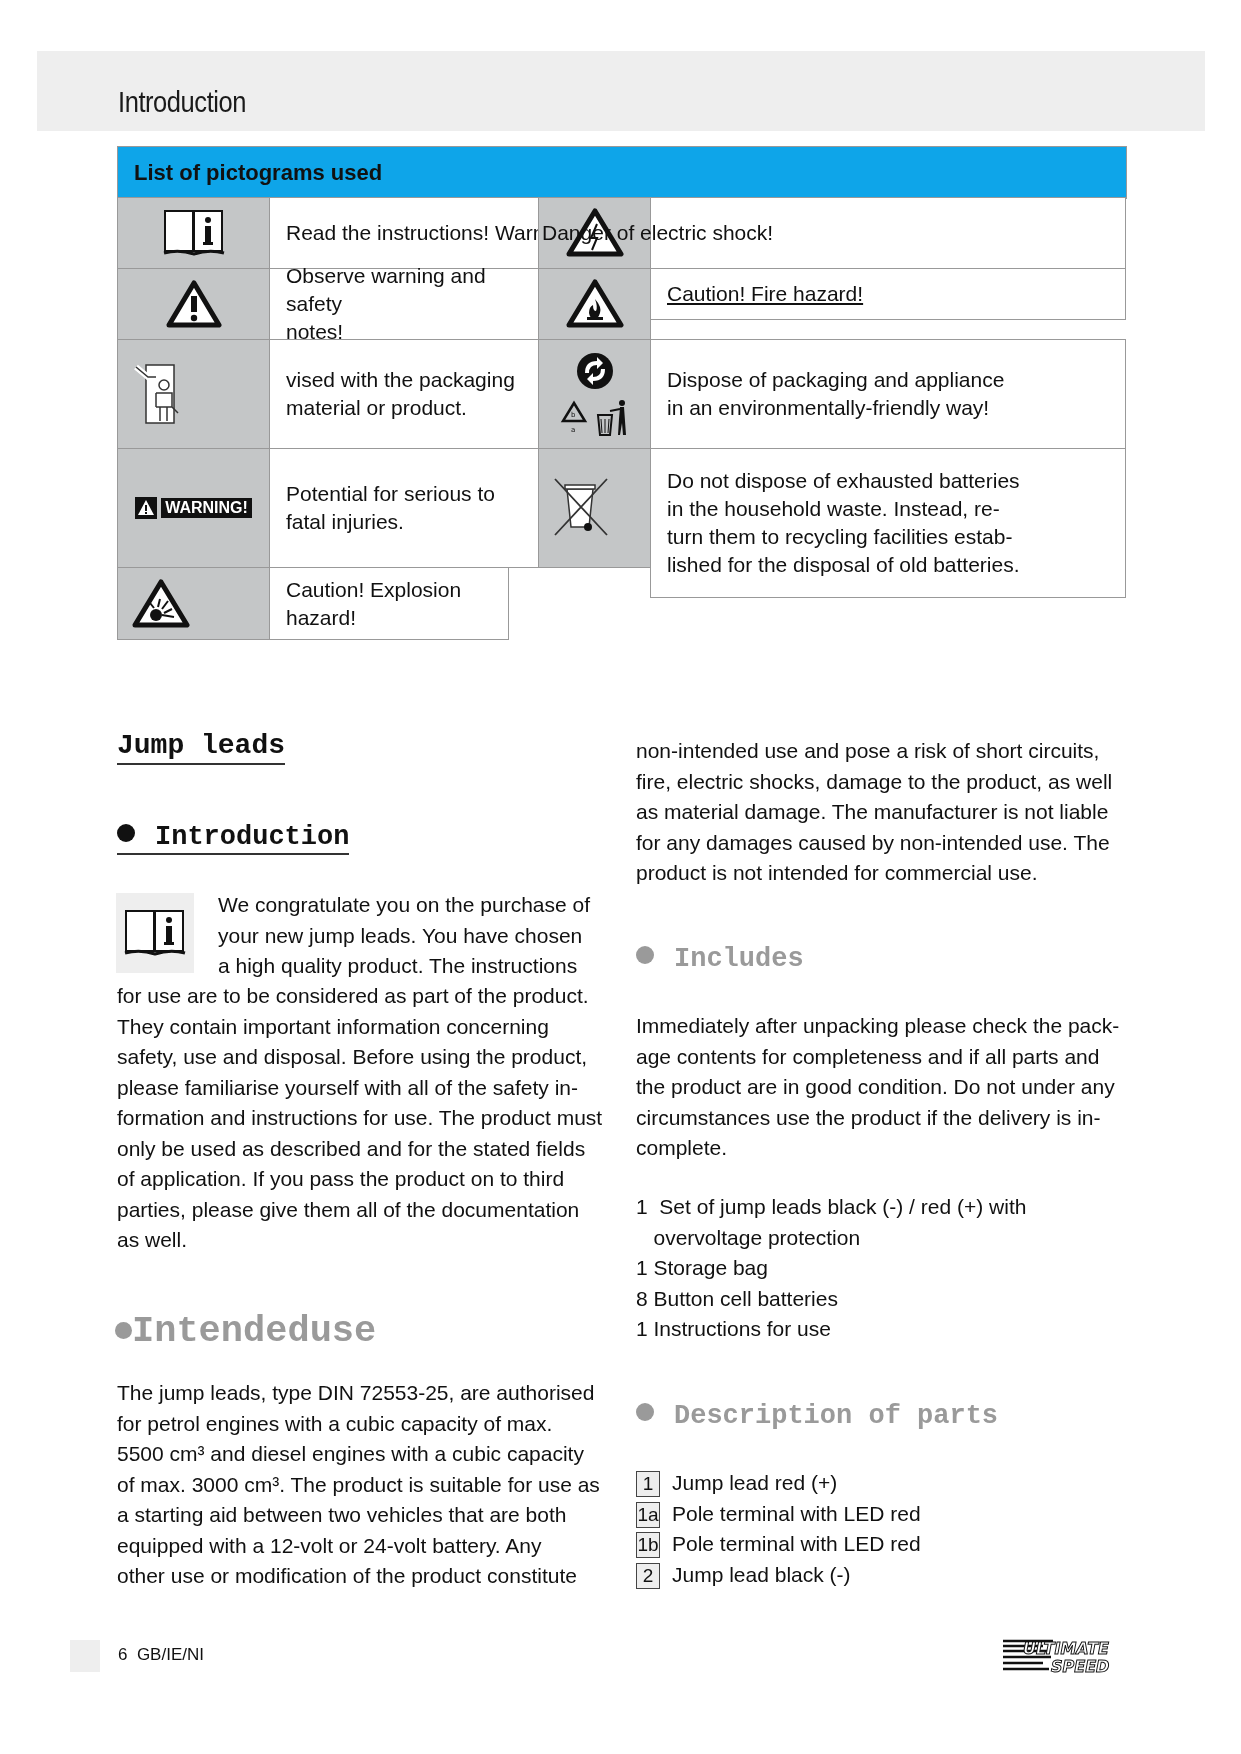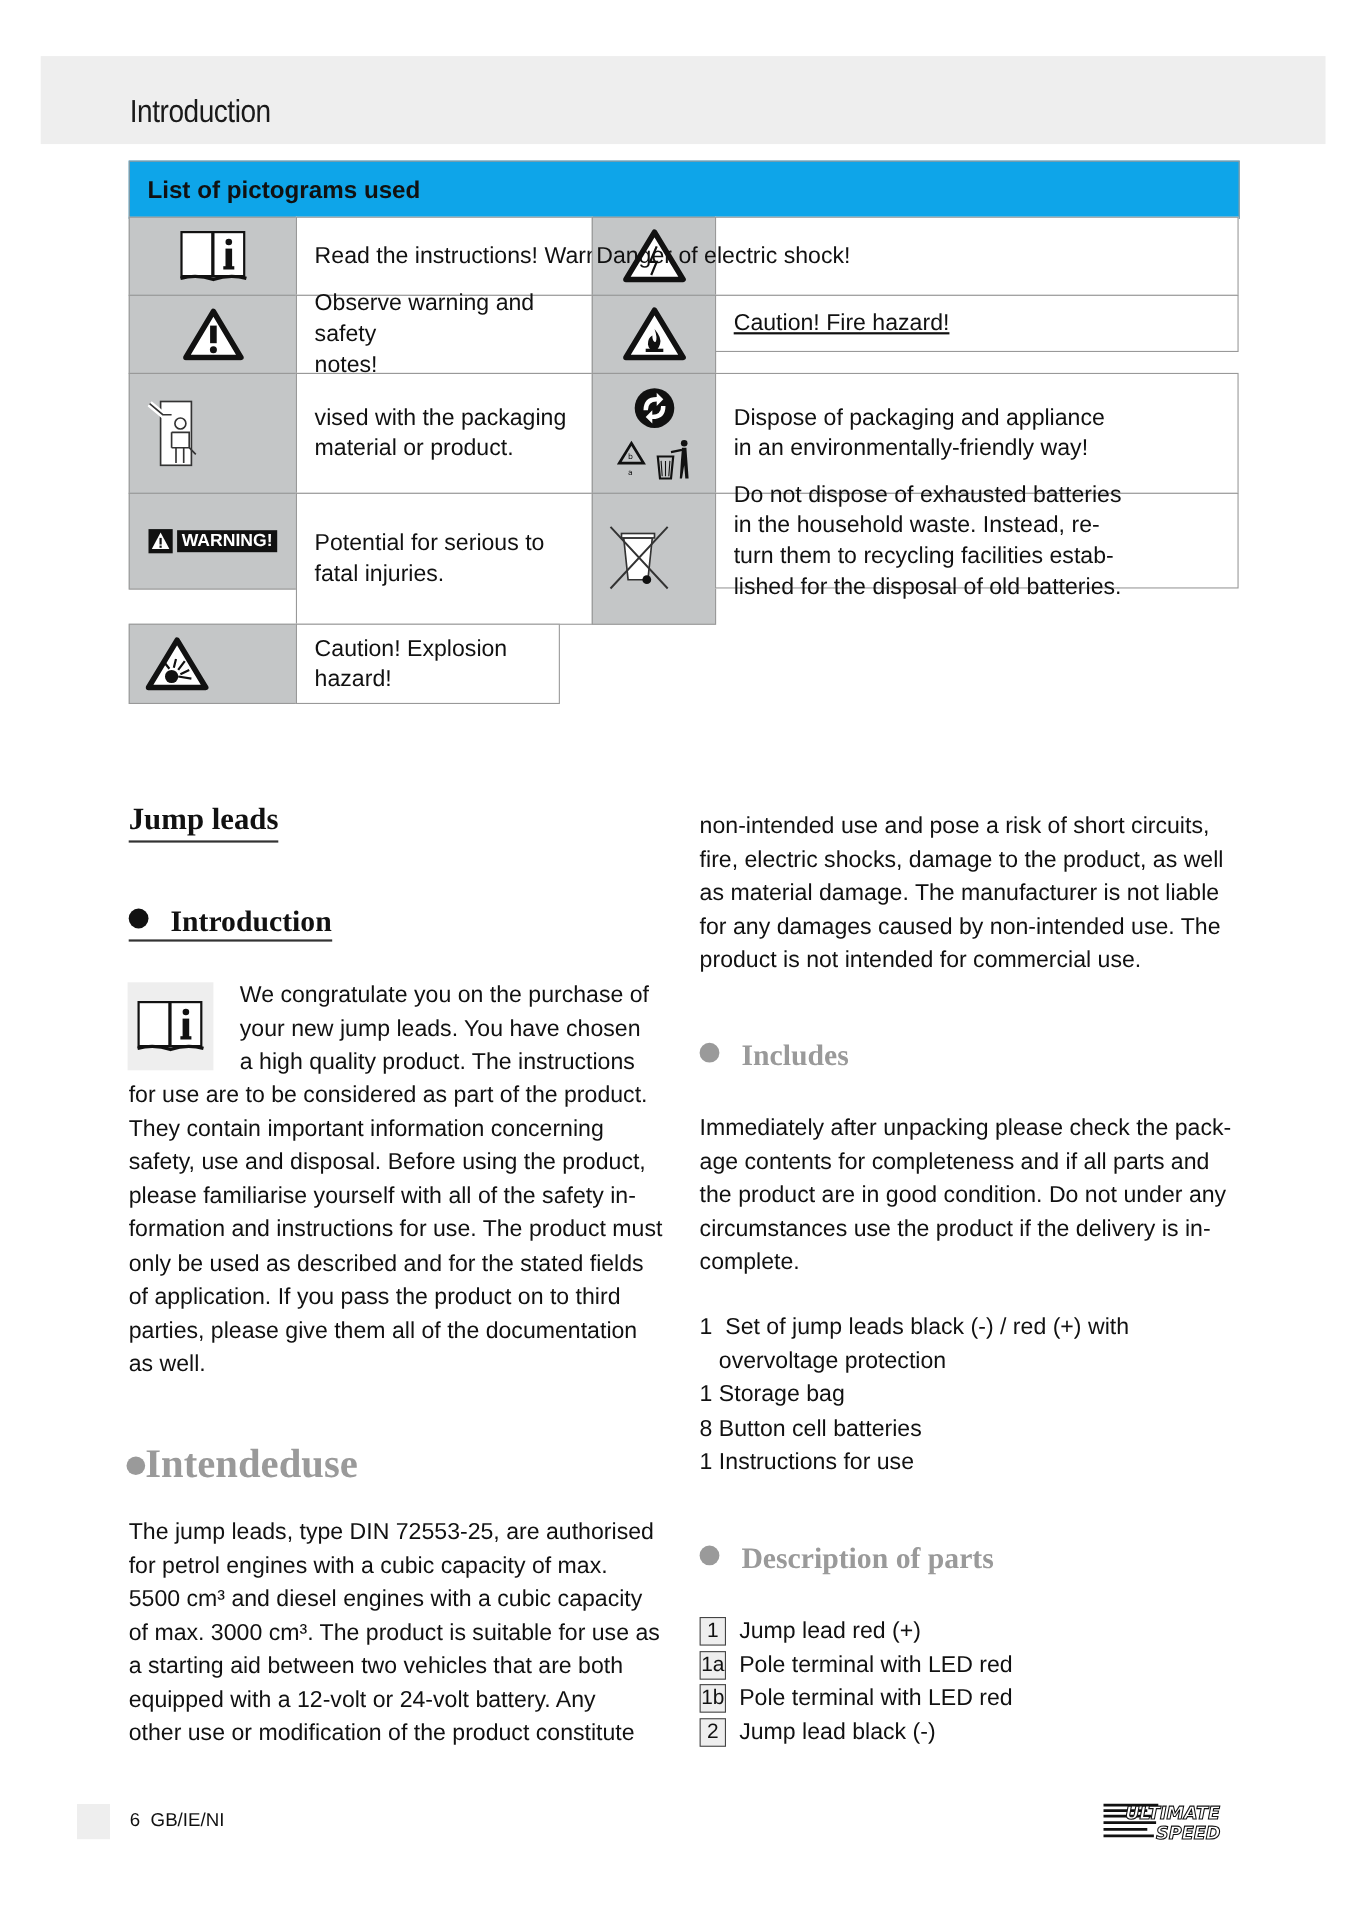--- a/index.html
+++ b/index.html
@@ -11,21 +11,21 @@
 
   
   .ptable { position:absolute; left:117px; top:146px; width:1010px; }
   .ptitle { position:absolute; left:0; top:0; width:1008px; height:51px; border:1.5px solid #999; background:#0ea5e9; }
   .ptitle span { position:absolute; left:16px; top:13px; font-size:22px; font-weight:bold; font-family:"Liberation Sans", sans-serif; }
   .cell-ico { position:absolute; background:#c4c6c7; border:1.5px solid #999; box-sizing:border-box; display:flex; align-items:center; justify-content:center; }
   .cell-txt { position:absolute; background:#fff; border:1.5px solid #999; box-sizing:border-box; display:flex; align-items:center; padding-left:16px;
               font-size:21px; line-height:28px; font-family:"Liberation Sans", sans-serif; color:#111; }
   .cell-txt span { display:block; }
 
-  .h-main { position:absolute; font-family:Liberation Serif, serif; font-weight:bold; }
+  .h-main { position:absolute; font-family:Liberation Mono, monospace; font-weight:bold; }
   .underline { border-bottom:2.5px solid #333; }
   .bullet { display:inline-block; border-radius:50%; }
   .para { position:absolute; font-family:"Liberation Sans", sans-serif; font-size:21px; line-height:30.5px; color:#111; }
   .para p { margin:0; white-space:nowrap; }
   .grey-h { color:#9a9a9a; }
   .numbox { display:inline-block; width:22px; height:24px; border:1.5px solid #444; background:#eee; text-align:center; line-height:24px;
             font-size:19px; margin-right:12px; vertical-align:middle; box-sizing:content-box; }
   .footer-sq { position:absolute; left:70px; top:1640px; width:30px; height:32px; background:#eeeeee; }
   .footer-txt { position:absolute; left:118px; top:1645px; font-size:17px; font-family:"Liberation Sans", sans-serif; }
   .logo { position:absolute; left:1003px; top:1637px; width:120px; height:38px; }
@@ -78,21 +78,21 @@
       <path d="M22 30 L38 30 L38 44 L44 50 M22 30 L22 44 M26 44 L26 58 M33 44 L33 58 M22 44 L38 44" stroke="#333" stroke-width="1.5" fill="#fff"></path>
     </svg>
   </div>
   <div class="cell-txt" style="left:152px;top:193px;width:270px;height:110px;">
     <div>
         <span>vised with the packaging</span>
         <span>material or product.</span>
       </div>
   </div>
 
-  <div class="cell-ico" style="left:0;top:302px;width:153px;height:88px;">
+  <div class="cell-ico" style="left:0;top:302px;width:153px;height:120px;">
     <div style="display:flex;align-items:center;gap:4px;">
       <span style="display:inline-block;width:22px;height:22px;background:#111;position:relative;">
         <svg width="22" height="22" viewBox="0 0 22 22">
             <path d="M11 3 L19 18 L3 18 Z" fill="#fff"></path>
             <rect x="10" y="8" width="2" height="6" fill="#111"></rect>
             <rect x="10" y="15" width="2" height="2" fill="#111"></rect>
           </svg>
       </span>
       <span style="background:#111;color:#fff;font-weight:bold;font-size:16px;padding:1px 4px;font-family:'Liberation Sans',sans-serif;">WARNING!</span>
     </div>
@@ -164,21 +164,21 @@
   </div>
 
   <div class="cell-ico" style="left:421px;top:302px;width:113px;height:120px;justify-content:flex-start;padding-left:14px;">
     <svg width="58" height="62" viewBox="0 0 58 62">
       <path d="M14 12 L40 12 L36 50 L18 50 Z" fill="#fff" stroke="#333" stroke-width="1.5"></path>
       <rect x="12" y="8" width="30" height="4" fill="#fff" stroke="#333" stroke-width="1.5"></rect>
       <circle cx="35" cy="50" r="4" fill="#111"></circle>
       <path d="M2 2 L54 58 M54 2 L2 58" stroke="#333" stroke-width="1.8"></path>
     </svg>
   </div>
-  <div class="cell-txt" style="left:533px;top:302px;width:476px;height:87px;">
+  <div class="cell-txt" style="left:533px;top:302px;width:476px;height:150px;">
     <div>
         <span>Do not dispose of exhausted batteries</span>
         <span>in the household waste. Instead, re-</span>
         <span>turn them to recycling facilities estab-</span>
         <span>lished for the disposal of old batteries.</span>
       </div>
   </div>
 </div>
 
 <div class="h-main underline" style="left:117px;top:730px;font-size:28px;padding-bottom:2px;">

